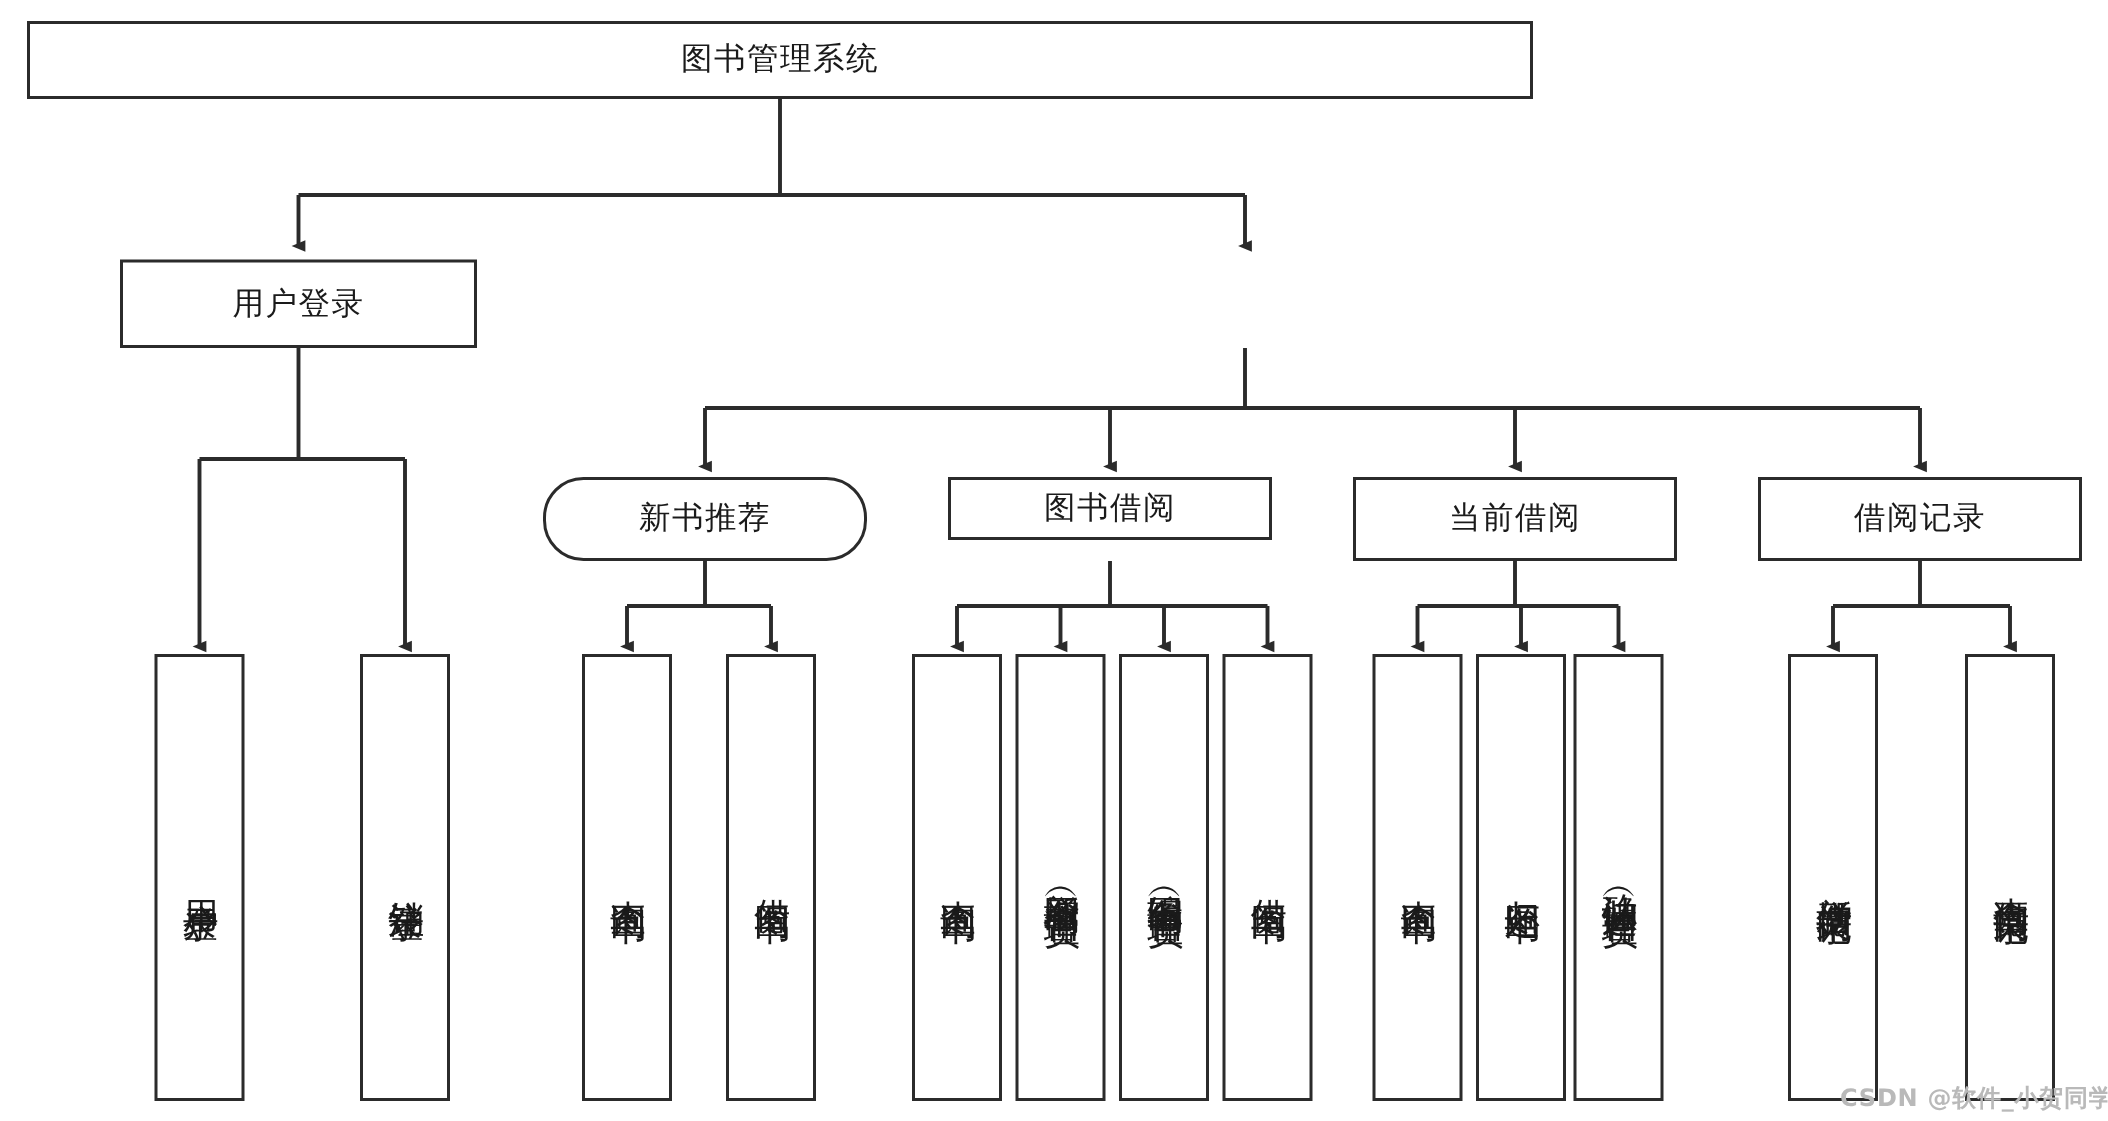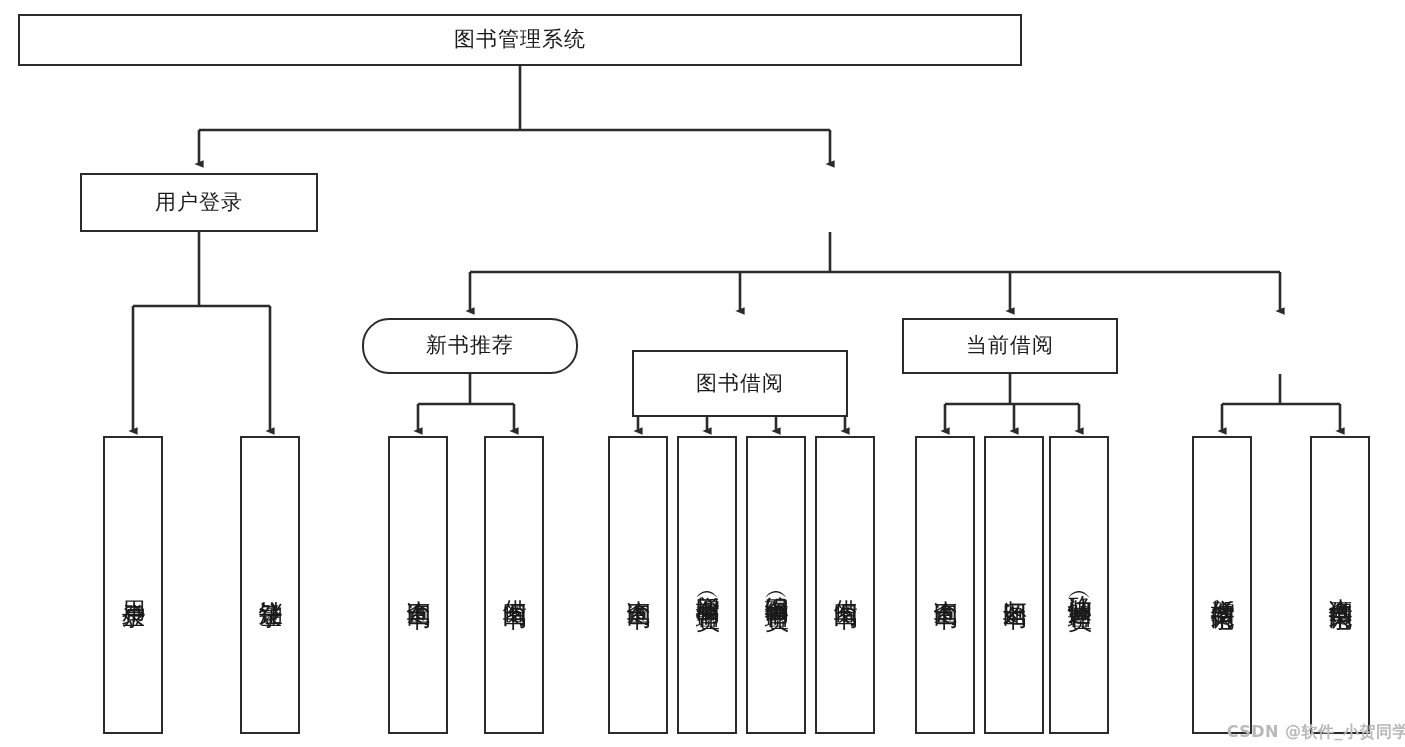--- a/index.html
+++ b/index.html
@@ -133,28 +133,31 @@
 
   <div class="node horiz" style="left:80px; top:173px; width:238px; height:59px;">
     <span>用户登录</span>
   </div>
 
 
   <div class="node horiz" style="left:362px; top:318px; width:216px; height:56px;border-radius:27px;">
     <span>新书推荐</span>
   </div>
 
-  <div class="node horiz" style="left:632px; top:318px; width:216px; height:67px;margin-top:32px;">
+  <div class="node horiz" style="left:632px; top:318px; width:216px; height:42px;">
     <span>图书借阅</span>
   </div>
 
   <div class="node horiz" style="left:902px; top:318px; width:216px; height:56px;">
     <span>当前借阅</span>
   </div>
 
+  <div class="node horiz" style="left:1172px; top:318px; width:216px; height:56px;">
+    <span>借阅记录</span>
+  </div>
 
   <div class="node vert" style="left:103px; top:436px; width:60px; height:298px;">
     <span>用户登录</span>
   </div>
 
   <div class="node vert" style="left:240px; top:436px; width:60px; height:298px;">
     <span>注销登录</span>
   </div>
 
   <div class="node vert" style="left:388px; top:436px; width:60px; height:298px;">

